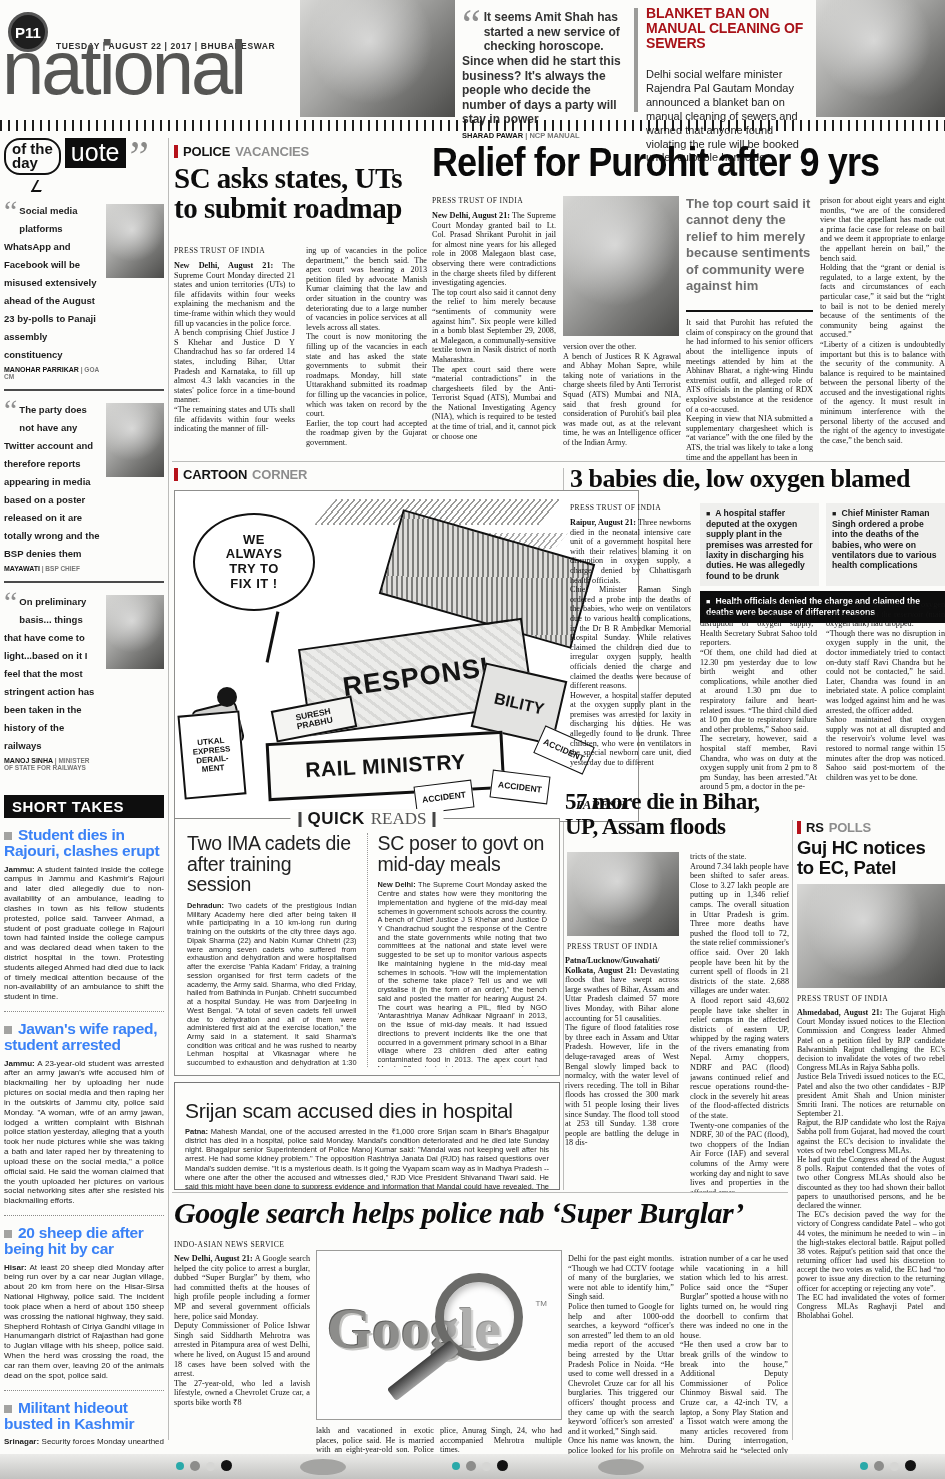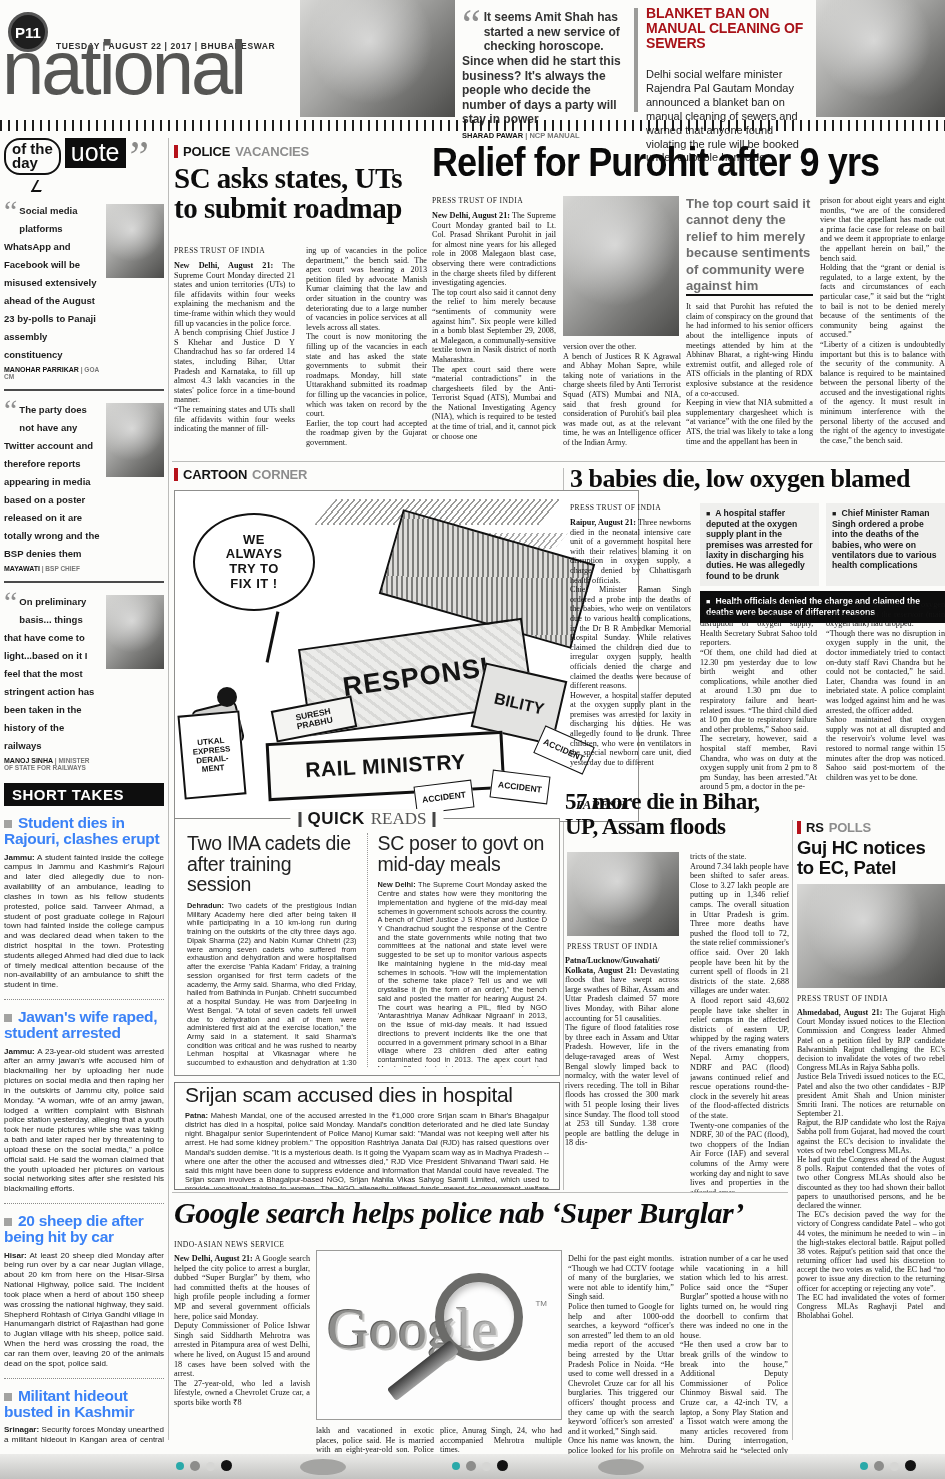--- a/index.html
+++ b/index.html
@@ -51,21 +51,21 @@
            border-left:2px solid #111;border-bottom:2px solid #111;transform:skewX(-28deg)}
   .qd-uote{background:#0d0d0d;color:#fff;font-size:25px;font-weight:400;padding:1px 6px;line-height:1.1}
   .qd-marks{font-family:"Liberation Serif",serif;font-size:44px;line-height:.6;color:#8a8a88;margin-top:6px}
   .qd-item{position:relative;padding-right:64px;min-height:96px;margin-top:8px}
   .qd-item .mk{float:left;font-family:"Liberation Serif",serif;font-size:30px;line-height:.7;color:#8f8f8f;margin-right:2px}
   .qd-item .tx{font-size:9.5px;font-weight:700;line-height:1.24;color:#1e1e1e}
   .qd-item .au{margin-top:4px;font-size:7px;font-weight:800}
   .qd-item .au .r{color:#777;font-weight:700;font-size:6.5px}
   .qd-item .pho{position:absolute;right:0;top:4px;width:58px;height:74px}
   .qd-sep{border-top:2px solid #4a4a4a;margin:9px 0 0 0}
-  .st-head{margin-top:12px;background:#0e0e0e;color:#fff;font-size:15px;padding:3px 8px;letter-spacing:.5px}
+  .st-head{margin-top:24px;background:#0e0e0e;color:#fff;font-size:15px;padding:3px 8px;letter-spacing:.5px}
   .st-head .b1{font-weight:700}.st-head .b2{font-weight:900}
   .st-item{margin-top:9px}
   .st-item .ti{font-size:15.5px;font-weight:800;line-height:1.05;letter-spacing:-.3px;color:#3b82f6}
   .st-item .ti .sq{display:inline-block;width:8px;height:8px;background:#a3a3a1;margin-right:6px}
   .st-item .bo{margin-top:5px;font-size:8px;line-height:1.23;text-align:justify;color:#222}
   .st-sep{border-bottom:1.5px dotted #8a8a88;margin:9px 0}
 
   
   .vrule-sb{left:168px;top:138px;width:1px;height:1302px}
   .hrule1{left:172px;top:461px;width:773px;height:1px}
@@ -82,21 +82,21 @@
   .byl-m{margin-bottom:6px}
 
   
   .pu-h{left:432px;top:142px;width:560px;font-size:40px;font-weight:900;letter-spacing:-1px;
         line-height:1;color:#0a0a0a;transform:scaleX(.9);transform-origin:left top;white-space:nowrap}
   .pu-c1{left:432px;top:196px;width:124px;height:286px}
   .pu-c2{left:563px;top:196px;width:118px;height:286px}
   .ph-purohit{width:116px;height:140px;margin-bottom:6px}
   .pu-c3{left:686px;top:196px;width:127px;height:286px}
   .pu-pull{color:#6e6e6e;font-size:13px;font-weight:800;line-height:1.26;border-bottom:2.5px solid #111;
-           padding-bottom:0;margin-bottom:6px}
+           padding-bottom:16px;margin-bottom:6px}
   .pu-c4{left:820px;top:196px;width:125px;height:286px}
 
   
   .ct-k{left:174px;top:467px}
   .ct-box{left:174px;top:490px;width:465px;height:332px;border:1px solid #8f8f8d;background:#fff;overflow:hidden}
   .ct-box .el{position:absolute}
   .ct-streak1{left:150px;top:8px;width:226px;height:26px;transform:skewX(-40deg);
               background:repeating-linear-gradient(90deg,#9a9a98 0 2px,transparent 2px 6px)}
   .ct-streak2{left:236px;top:42px;width:150px;height:16px;transform:skewX(-40deg);
               background:repeating-linear-gradient(90deg,#ababab 0 2px,transparent 2px 6px)}
@@ -149,21 +149,21 @@
   .qr-head .q1{font-size:17px;font-weight:900;letter-spacing:.5px}
   .qr-head .q2{font-family:"Liberation Serif",serif;font-size:17px;color:#555}
   .qr-cols{display:flex;height:100%;gap:10px}
   .qr-col{flex:1;overflow:hidden}
   .qr-div{width:0;border-left:1.5px dotted #999}
   .qr-ti{font-size:19.5px;font-weight:400;line-height:1.06;letter-spacing:-.3px;color:#222;margin-bottom:7px}
   .qr-bo{font-size:7.4px;line-height:1.18;text-align:justify;color:#1f1f1f}
   .qr-bo b{font-weight:bold}
 
   
-  .sr-box{left:174px;top:1082px;width:386px;height:108px;border:1px solid #777;background:#fdfdfb;padding:0 10px;overflow:hidden}
+  .sr-box{left:174px;top:1082px;width:386px;height:108px;border:1px solid #777;background:#fdfdfb;padding:16px 10px;overflow:hidden}
   .sr-h{font-size:21px;font-weight:400;letter-spacing:-.3px;color:#1c1c1c;margin-bottom:4px}
   .sr-b{font-size:7.5px;line-height:1.22;text-align:justify;color:#1f1f1f}
   .sr-b b{font-weight:bold}
 
   
   .fl-h{left:565px;top:790px;width:226px;font-family:"Liberation Serif",serif;font-size:23px;font-weight:700;
         line-height:1.08;letter-spacing:-.5px;color:#0d0d0d}
   .ph-flood{left:567px;top:852px;width:112px;height:84px}
   .fl-byl{left:567px;top:942px}
   .fl-c1{left:565px;top:956px;width:114px;height:236px}
@@ -176,21 +176,21 @@
   .rs-byl{left:797px;top:994px}
   .rs-b{left:797px;top:1008px;width:148px;height:440px}
   .rs-b .bd{font-size:8px;line-height:1.15}
 
   
   .go-h{left:174px;top:1196px;width:614px;font-family:"Liberation Serif",serif;font-style:italic;font-weight:700;
         font-size:30px;letter-spacing:-.5px;color:#0c0c0c;white-space:nowrap}
   .go-byl{left:174px;top:1240px}
   .go-c1{left:174px;top:1254px;width:136px;height:198px}
   .go-img{left:316px;top:1250px;width:246px;height:170px;border:1px solid #9b9b99;background:#fdfdfd;overflow:hidden}
-  .go-logo{position:absolute;left:10px;top:44px;font-family:"Liberation Serif",serif;font-size:58px;font-weight:400;
+  .go-logo{position:absolute;left:10px;top:44px;font-family:"Liberation Serif",serif;font-size:58px;font-weight:700;
            color:#8d8d8b;text-shadow:2px 2px 0 #c6c6c4,-1px -1px 0 #5e5e5c}
   .go-tm{position:absolute;right:14px;top:48px;font-size:8px;color:#777}
   .go-lens{position:absolute;left:118px;top:22px;width:88px;height:88px;border:9px solid #6b6b69;border-radius:50%;
            background:rgba(255,255,255,.3);box-shadow:inset 3px 3px 6px rgba(0,0,0,.25)}
   .go-handle{position:absolute;left:66px;top:112px;width:80px;height:15px;border-radius:3px;
              background:linear-gradient(#a0a0a0,#3d3d3d);transform:rotate(142deg)}
   .go-ca{left:316px;top:1426px;width:118px;height:48px}
   .go-cb{left:440px;top:1426px;width:122px;height:48px}
   .go-c4{left:568px;top:1254px;width:106px;height:222px}
   .go-c5{left:680px;top:1254px;width:108px;height:222px}

